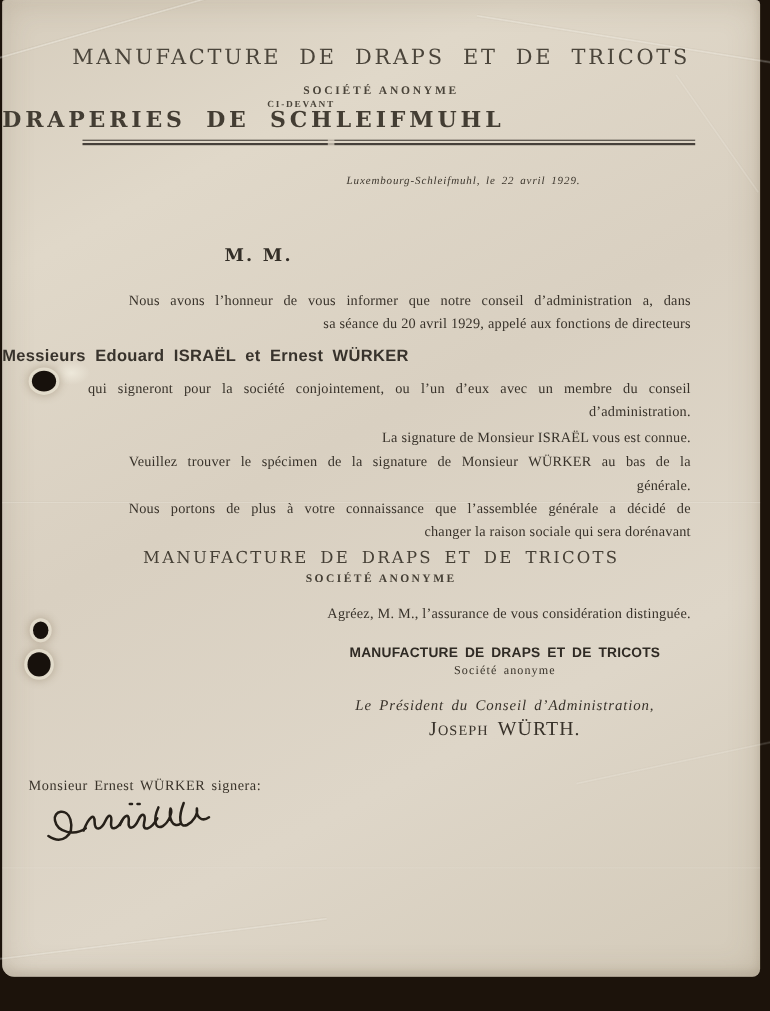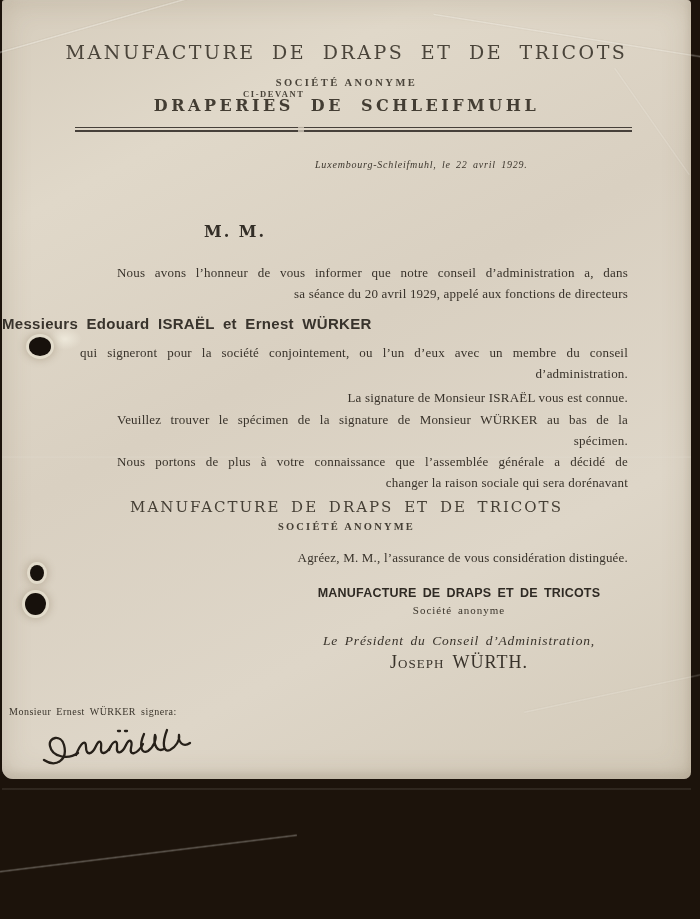--- a/index.html
+++ b/index.html
@@ -4,21 +4,21 @@
 <style>
   html,body{margin:0;padding:0;}
   body{
     width:700px;height:919px;
     background:#1c130b;
     position:relative;
     overflow:hidden;
     font-family:"Liberation Serif", serif;
   }
   .paper{
-    position:absolute;left:2px;top:0;width:689px;height:779px;
+    position:absolute;left:2px;top:0;width:689px;height:888px;
     background:linear-gradient(152deg,#d6cdbd 0%,#e0d8c9 20%,#d9d0c1 45%,#ded6c8 72%,#d3cab9 100%);
     border-radius:3px 4px 7px 11px;
     box-shadow:inset 0 0 30px rgba(110,92,62,0.20), inset 0 -4px 8px rgba(90,72,50,0.18), inset 3px 0 6px rgba(255,253,244,0.35);
   }
   .crease{position:absolute;pointer-events:none;height:3px;
     background:linear-gradient(to bottom, rgba(120,102,74,0.10), rgba(255,255,250,0.34), rgba(120,102,74,0.08));}
   .c1{top:52px;left:-6px;width:230px;transform:rotate(-16deg);transform-origin:left center;}
   .c2{top:34px;left:430px;width:270px;transform:rotate(9deg);opacity:.8;}
   .c3{top:456px;left:0;width:689px;height:2px;opacity:.7;}
   .c4{top:788px;left:0;width:689px;height:2px;opacity:.45;}
@@ -34,22 +34,22 @@
   .tear{position:absolute;left:46px;top:328px;width:34px;height:22px;border-radius:50%;
     background:radial-gradient(ellipse at center, rgba(238,233,219,0.95), rgba(238,233,219,0) 70%);}
 
   .abs{position:absolute;white-space:nowrap;}
 
   .title{top:41px;left:0;width:689px;text-align:center;
     font-family:"DejaVu Serif",serif;font-size:19px;letter-spacing:2.5px;word-spacing:8px;color:#4a443a;}
   .subtitle{top:77px;left:0;width:689px;text-align:center;
     font-size:10.5px;font-weight:bold;letter-spacing:2.5px;color:#4a443a;}
   .cidevant{top:89px;left:241px;font-size:8.5px;font-weight:bold;letter-spacing:1.6px;color:#4a443a;}
-  .former{top:96px;left:0;width:689px;text-align:center;
-    font-family:"DejaVu Serif",serif;font-size:16px;font-weight:bold;letter-spacing:3.5px;word-spacing:8px;color:#433d33;}
+  .former{top:96px;left:0;width:689px;text-align:left;
+    font-family:"DejaVu Serif",serif;font-size:20px;font-weight:bold;letter-spacing:3.5px;word-spacing:8px;color:#433d33;}
   .rule{position:absolute;top:127px;left:73px;width:557px;height:2px;
     border-top:1px solid #46403a;border-bottom:2px solid #46403a;}
   .rule-gap{position:absolute;top:126px;left:296px;width:6px;height:7px;background:#dbd2c3;opacity:.75;}
 
   .dateline{top:159px;left:313px;font-style:italic;font-size:10px;letter-spacing:0.8px;word-spacing:2px;color:#3c362d;}
   .salutation{top:222px;left:202px;font-family:"DejaVu Serif",serif;font-size:16px;font-weight:bold;letter-spacing:2px;color:#332e27;}
 
   .para{position:absolute;left:78px;width:548px;font-size:13px;letter-spacing:0.2px;color:#38322a;line-height:21px;}
   .jline{text-align:justify;text-align-last:justify;white-space:nowrap;}
   .lline{text-align:right;white-space:nowrap;}
@@ -64,21 +64,21 @@
   .newname-sa{top:521px;left:0;width:689px;text-align:center;
     font-size:10.5px;font-weight:bold;letter-spacing:2.2px;color:#453f35;}
 
   .sigblock{position:absolute;top:586px;left:307px;width:300px;text-align:center;}
   .sig-co{font-family:"Liberation Sans",sans-serif;font-size:12.5px;font-weight:bold;letter-spacing:0.2px;word-spacing:2.5px;color:#2f2a24;white-space:nowrap;}
   .sig-sa{font-size:11px;letter-spacing:1px;word-spacing:2px;color:#3a342b;margin-top:4px;}
   .sig-pres{font-style:italic;font-size:13.5px;letter-spacing:0.8px;word-spacing:2.5px;color:#38322a;margin-top:17px;white-space:nowrap;}
   .sig-name{font-size:18px;letter-spacing:1px;word-spacing:3px;color:#38322a;margin-top:3px;}
   .smallcaps{font-variant:small-caps;}
 
-  .specimen-label{top:706px;left:7px;font-size:10px;letter-spacing:0.5px;word-spacing:2px;color:#3a342b;}
+  .specimen-label{top:706px;left:24px;font-size:13px;letter-spacing:0.5px;word-spacing:2px;color:#3a342b;}
   .signature-svg{position:absolute;top:714px;left:36px;}
 </style>
 </head>
 <body>
 
 <div class="paper">
   <div class="crease c1"></div>
   <div class="crease c2"></div>
   <div class="crease c3"></div>
   <div class="crease c4"></div>
@@ -112,21 +112,21 @@
     <div class="jline">qui signeront pour la société conjointement, ou l’un d’eux avec un membre du conseil</div>
     <div class="lline">d’administration.</div>
   </div>
 
   <div class="para p3">
     <div class="lline ind">La signature de Monsieur ISRAËL vous est connue.</div>
   </div>
 
   <div class="para p4">
     <div class="jline ind">Veuillez trouver le spécimen de la signature de Monsieur WÜRKER au bas de la</div>
-    <div class="lline">spécimen.</div>
+    <div class="lline">générale.</div>
   </div>
 
   <div class="para p5">
     <div class="jline ind">Nous portons de plus à votre connaissance que l’assemblée générale a décidé de</div>
     <div class="lline">changer la raison sociale qui sera dorénavant</div>
   </div>
 
   <div class="abs newname">MANUFACTURE DE DRAPS ET DE TRICOTS</div>
   <div class="abs newname-sa">SOCIÉTÉ ANONYME</div>
 

